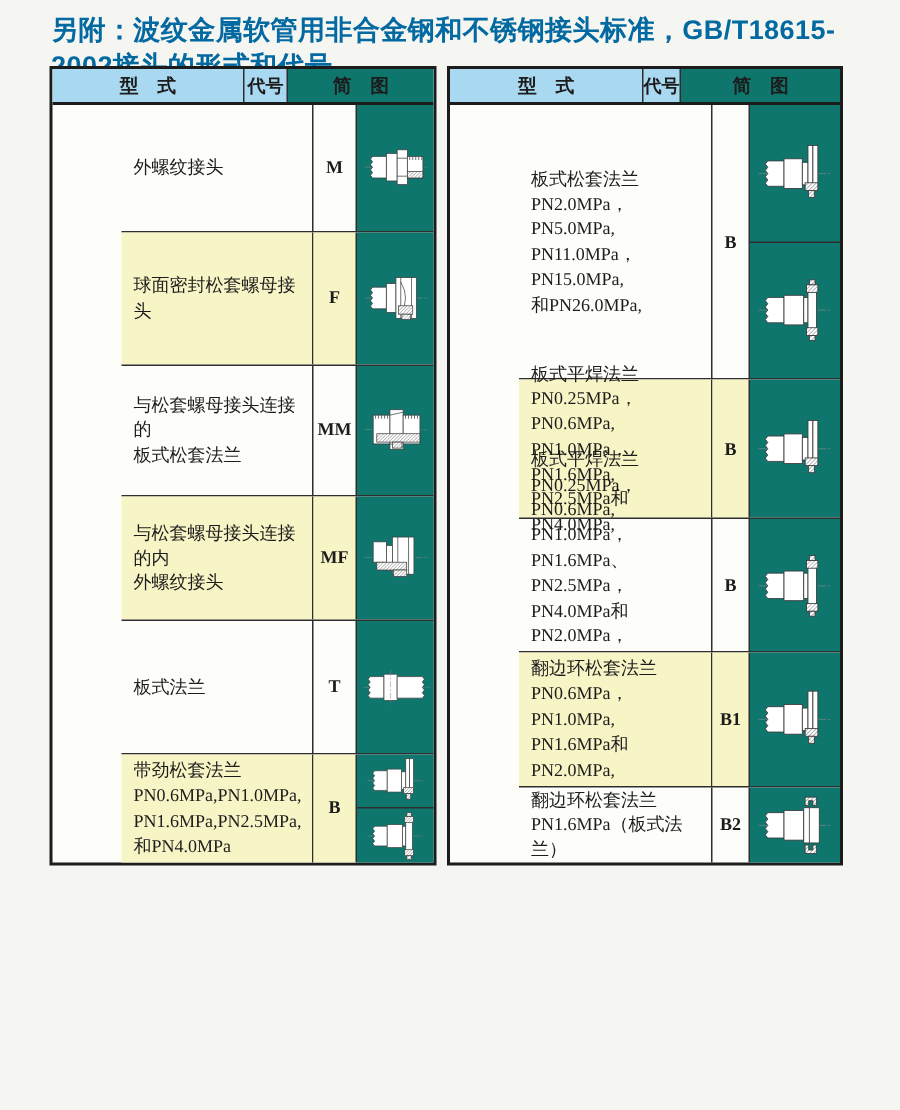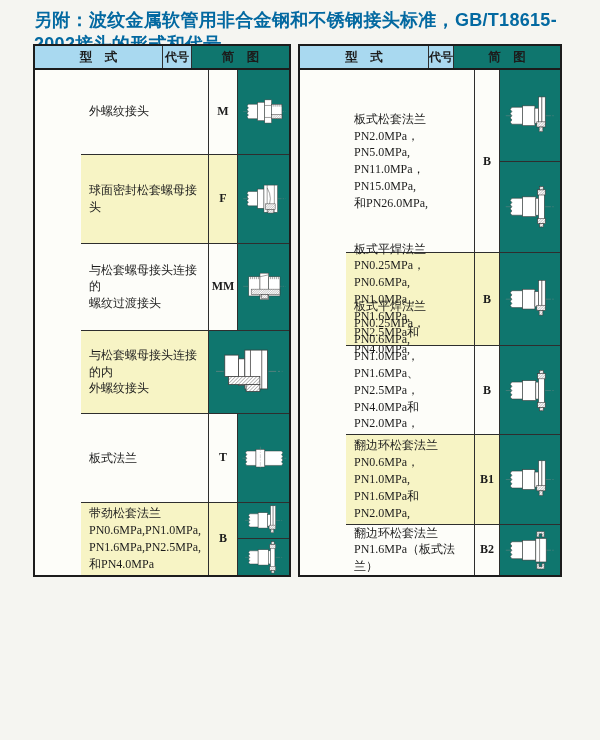--- a/index.html
+++ b/index.html
@@ -182,35 +182,36 @@
     <div class="c c-diag">
       <svg class="diag" viewBox="0 0 120 90">
           <use href="#g-swivel-nut"></use>
         </svg>
     </div>
   </div>
 
   <div class="trow" style="height:90px">
     <div class="c c-type">
         <div class="type-text">与松套螺母接头连接的
-螺纹过渡接头</div>
+板式松套法兰</div>
       </div>
     <div class="c c-code">MM</div>
     <div class="c c-diag">
       <svg class="diag" viewBox="0 0 120 90">
           <use href="#g-nipple"></use>
         </svg>
     </div>
   </div>
 
   <div class="trow" style="height:87px">
     <div class="c c-type hl">
         <div class="type-text">与松套螺母接头连接的内
 外螺纹接头</div>
       </div>
+    <div class="c c-code hl">MF</div>
     <div class="c c-diag">
       <svg class="diag" viewBox="0 0 120 90">
           <use href="#g-male-female"></use>
         </svg>
     </div>
   </div>
 
   <div class="trow" style="height:92px">
     <div class="c c-type">
         <div class="type-text">板式法兰</div>

